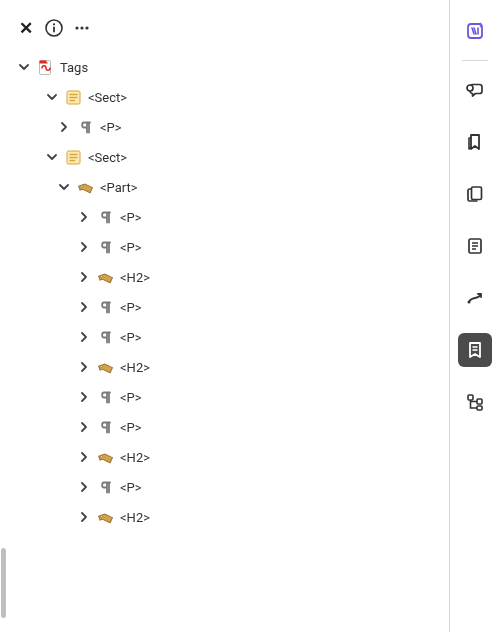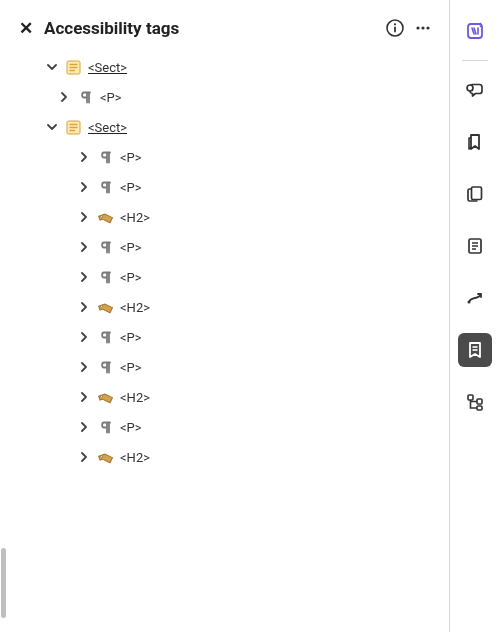--- a/index.html
+++ b/index.html
@@ -55,21 +55,21 @@
     font-size: 13px;
     padding: 0 8px 20px 8px;
   }
   .row {
     display: flex;
     align-items: center;
     height: 30px;
     user-select: none;
   }
   .row[data-depth="0"] { padding-left: 8px; }
-  .row[data-depth="1"] { padding-left: 36px; text-decoration: underline; }
+  .row[data-depth="1"] { padding-left: 36px; }
   .row[data-depth="2"] { padding-left: 48px; }
   .row[data-depth="3"] { padding-left: 68px; }
   .tw {
     width: 16px;
     height: 16px;
     display: flex;
     align-items: center;
     justify-content: center;
     cursor: pointer;
     color: #333;
@@ -140,21 +140,20 @@
 </style>
 </head>
 <body>
 
 <div class="app">
 
   <div class="panel">
 
     <div class="panel-header">
       <div class="close">✕</div>
-      <div class="title">Accessibility tags</div>
       <div class="hdr-btn">
         <span>
           <svg width="20" height="20" viewBox="0 0 20 20" fill="none">
             <circle cx="10" cy="10" r="8" stroke="#333" stroke-width="1.6"></circle>
             <circle cx="10" cy="6.3" r="1.1" fill="#333"></circle>
             <rect x="9.1" y="8.5" width="1.8" height="6" rx="0.9" fill="#333"></rect>
           </svg>
         </span>
       </div>
       <div class="hdr-btn">
@@ -162,20 +161,35 @@
           <svg width="20" height="20" viewBox="0 0 20 20" fill="#333">
             <circle cx="5" cy="10" r="1.6"></circle>
               <circle cx="10" cy="10" r="1.6"></circle>
               <circle cx="15" cy="10" r="1.6"></circle>
           </svg>
         </span>
       </div>
     </div>
 
     <div class="tree" id="tree">
+        <div class="row" data-depth="0">
+          <span class="tw">
+            <svg width="10" height="10" viewBox="0 0 10 10">
+              <path d="M1 3 L5 7 L9 3" fill="none" stroke="#444" stroke-width="1.8" stroke-linecap="round" stroke-linejoin="round"></path>
+            </svg>
+          </span>
+          <span class="icon">
+            <svg width="17" height="17" viewBox="0 0 17 17">
+    <rect x="2.5" y="1.5" width="11" height="14" rx="1" fill="#fff" stroke="#bbb"></rect>
+    <path d="M2.5 1.5 h6 l2 2 v1 h-8 z" fill="#e1261c"></path>
+    <path d="M5 9 C5 6, 9 6, 9 9 C9 12, 13 12, 13 9" fill="none" stroke="#e1261c" stroke-width="1.5" stroke-linecap="round"></path>
+  </svg>
+          </span>
+          <span class="label">Tags</span>
+        </div>
         <div class="row" data-depth="1">
           <span class="tw">
             <svg width="10" height="10" viewBox="0 0 10 10">
               <path d="M1 3 L5 7 L9 3" fill="none" stroke="#444" stroke-width="1.8" stroke-linecap="round" stroke-linejoin="round"></path>
             </svg>
           </span>
           <span class="icon">
             <svg width="17" height="17" viewBox="0 0 17 17">
     <rect x="2" y="2" width="13" height="13" rx="1.5" fill="#ffe9b0" stroke="#d6a33a"></rect>
     <line x1="4.5" y1="5.5" x2="12.5" y2="5.5" stroke="#d6a33a" stroke-width="1.4"></line>
@@ -207,20 +221,34 @@
           <span class="icon">
             <svg width="17" height="17" viewBox="0 0 17 17">
     <rect x="2" y="2" width="13" height="13" rx="1.5" fill="#ffe9b0" stroke="#d6a33a"></rect>
     <line x1="4.5" y1="5.5" x2="12.5" y2="5.5" stroke="#d6a33a" stroke-width="1.4"></line>
     <line x1="4.5" y1="8.5" x2="12.5" y2="8.5" stroke="#d6a33a" stroke-width="1.4"></line>
     <line x1="4.5" y1="11.5" x2="10" y2="11.5" stroke="#d6a33a" stroke-width="1.4"></line>
   </svg>
           </span>
           <span class="label">&lt;Sect&gt;</span>
         </div>
+        <div class="row" data-depth="2">
+          <span class="tw">
+            <svg width="10" height="10" viewBox="0 0 10 10">
+              <path d="M1 3 L5 7 L9 3" fill="none" stroke="#444" stroke-width="1.8" stroke-linecap="round" stroke-linejoin="round"></path>
+            </svg>
+          </span>
+          <span class="icon">
+            <svg width="17" height="17" viewBox="0 0 17 17">
+    <path d="M2.5 5 L9 5 L15 11 L11 15 L5 9 L2.5 9 Z" transform="rotate(-20 8.5 8.5)" fill="#d2a24c" stroke="#9c7430" stroke-width="1"></path>
+    <circle cx="5.2" cy="6.2" r="1" fill="#fff" stroke="#9c7430" stroke-width="0.8" transform="rotate(-20 8.5 8.5)"></circle>
+  </svg>
+          </span>
+          <span class="label">&lt;Part&gt;</span>
+        </div>
         <div class="row" data-depth="3">
           <span class="tw">
             <svg width="10" height="10" viewBox="0 0 10 10">
               <path d="M3 1 L7 5 L3 9" fill="none" stroke="#444" stroke-width="1.8" stroke-linecap="round" stroke-linejoin="round"></path>
             </svg>
           </span>
           <span class="icon">
             <svg width="15" height="15" viewBox="0 0 15 15">
     <path d="M6 2.5 H12 M9 2.5 V12.5 M11 2.5 V12.5 M6 2.5 C3.5 2.5 3.5 7.5 6 7.5 H9" fill="none" stroke="#7a7a7a" stroke-width="1.8" stroke-linecap="round" stroke-linejoin="round"></path>
   </svg>

